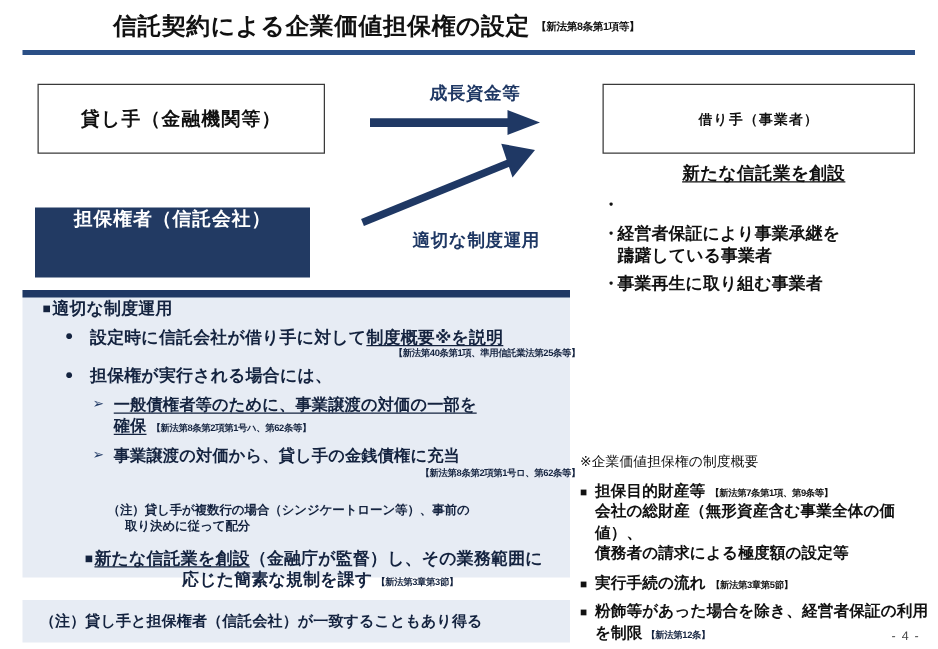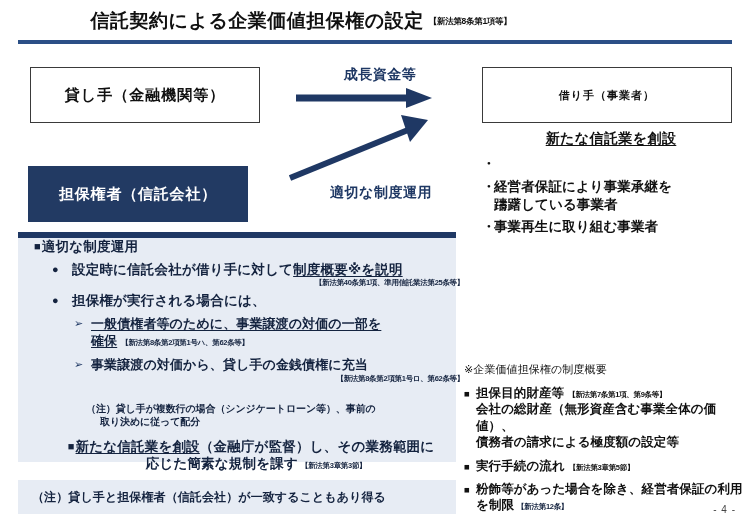--- a/index.html
+++ b/index.html
@@ -113,21 +113,21 @@
     width: 200px; height: 150px;
   }
 
   
   #secured-box {
     position: absolute;
     left: 28px; top: 166px;
     width: 220px; height: 56px;
     background: #223a63;
     display: flex;
-    align-items: center;
+    align-items: flex-start;
     justify-content: center;
   }
   #secured-box .label {
     color: #ffffff;
     font-size: 15px;
     font-weight: bold;
     letter-spacing: 0.8px;
   }
 
   

